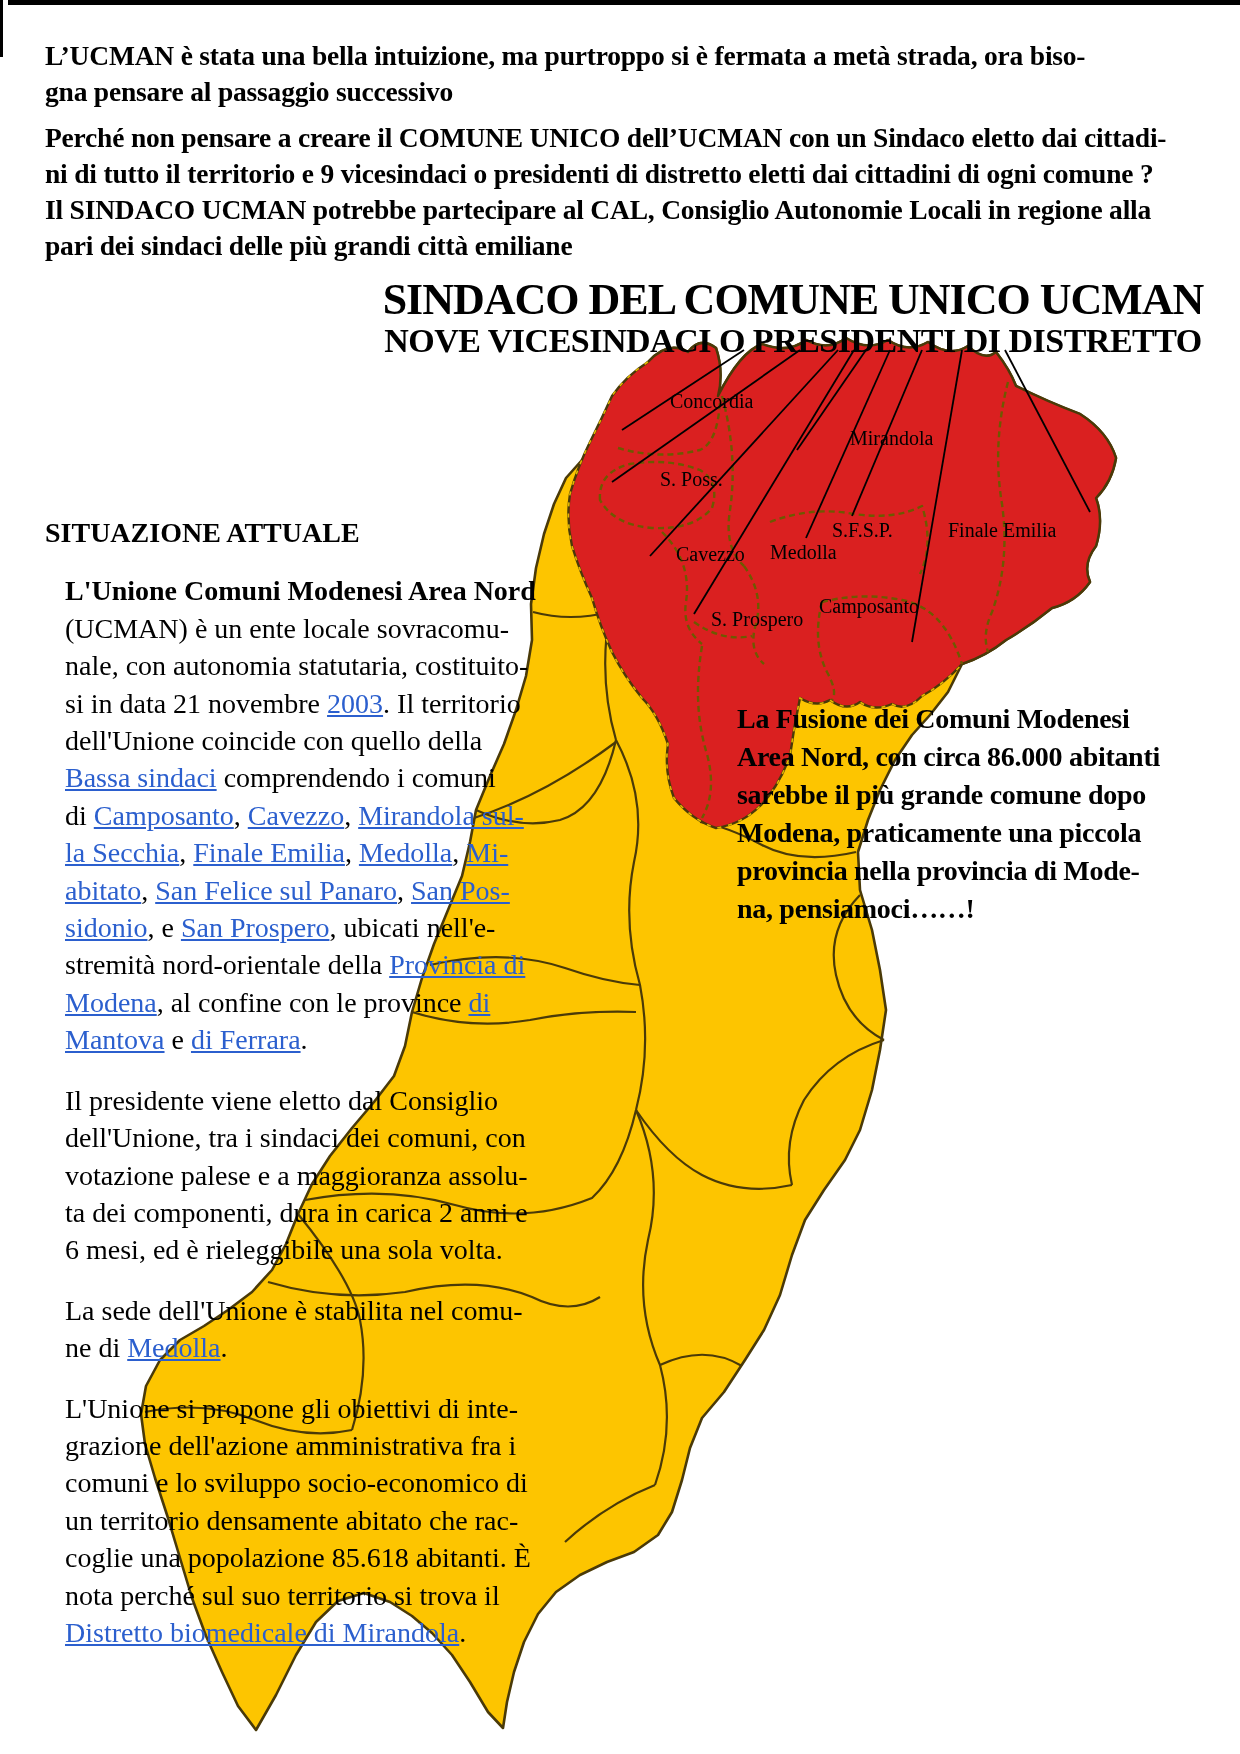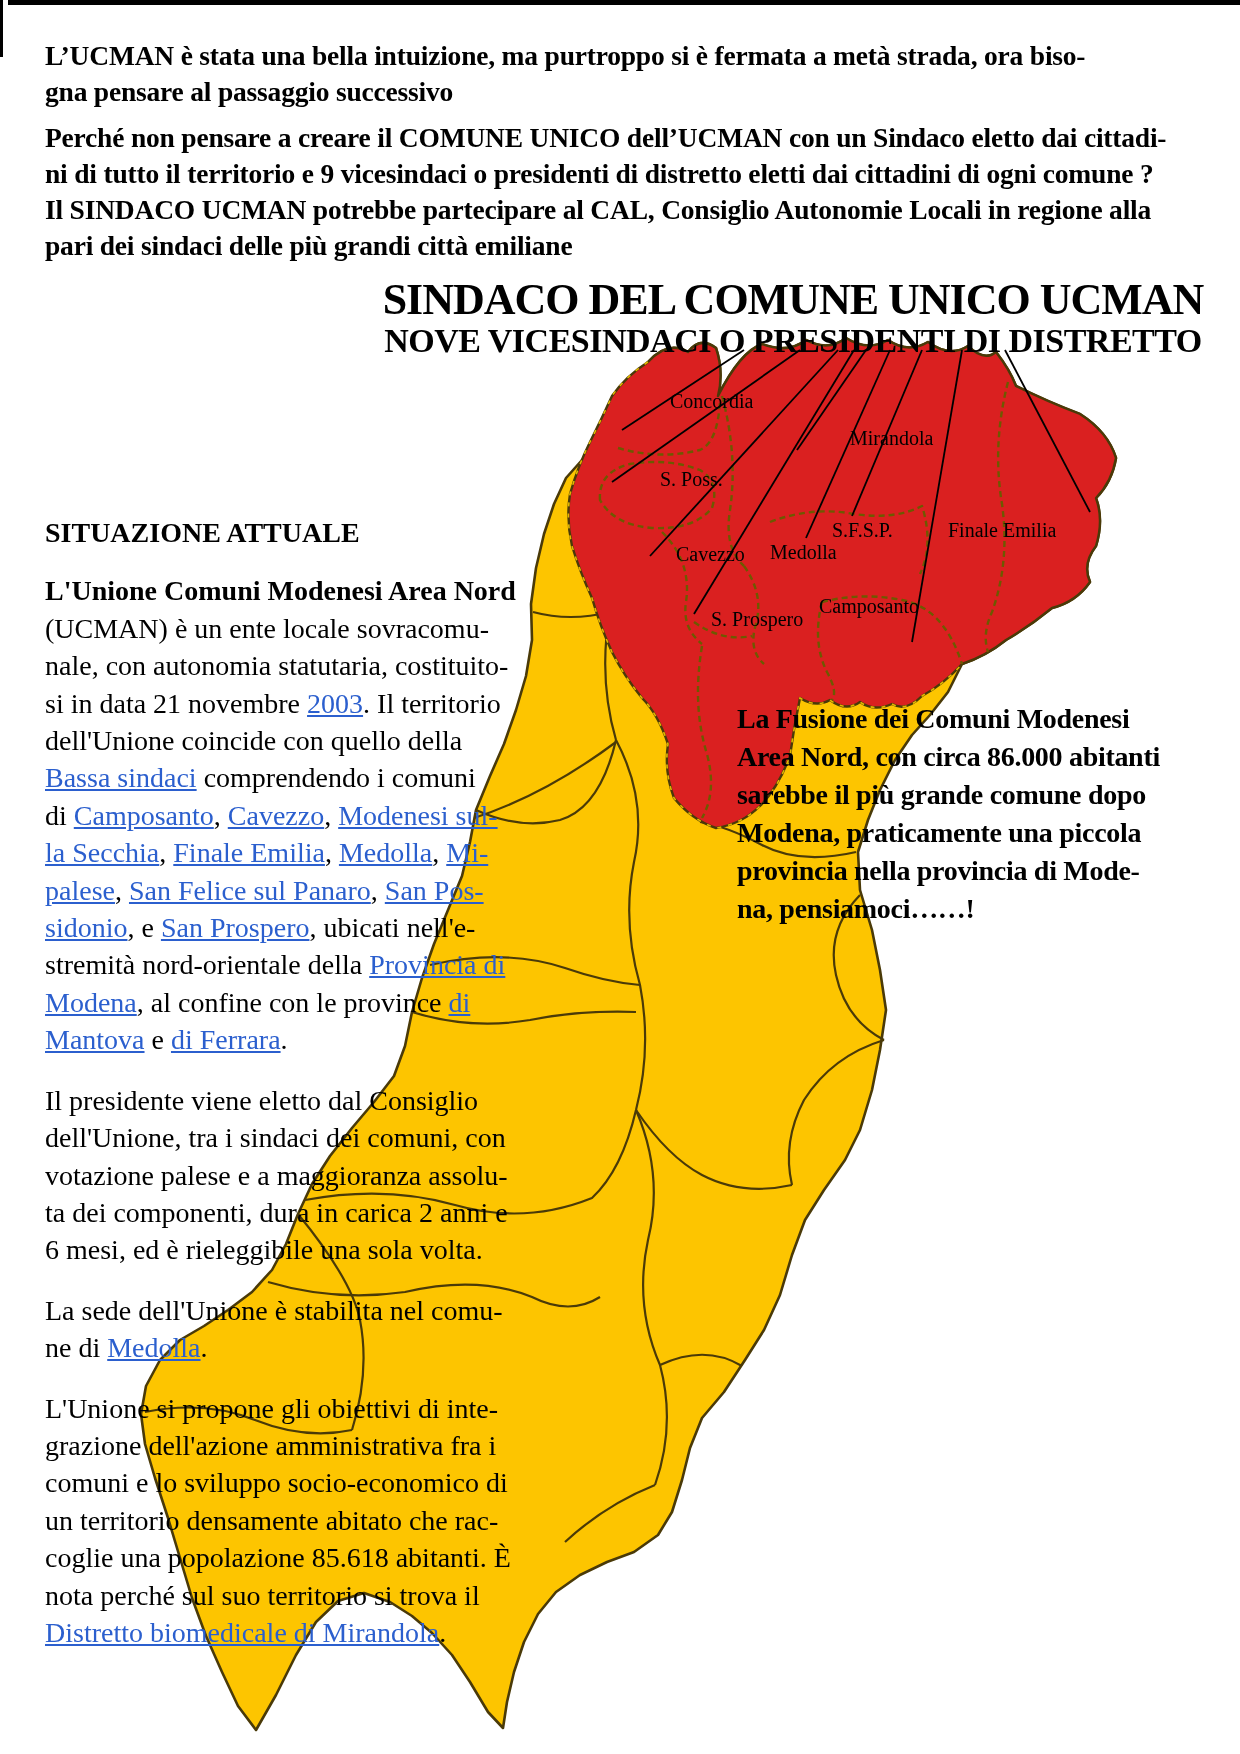--- a/index.html
+++ b/index.html
@@ -16,21 +16,21 @@
   .toptext{font-weight:bold;font-size:27.5px;line-height:36px;letter-spacing:-0.2px;white-space:pre-line;}
   #intro-para2{margin-top:10px;}
   
   #headline{left:296px;top:276px;width:994px;text-align:center;}
   #headline-title{font-size:44px;line-height:48px;font-weight:bold;letter-spacing:-1px;white-space:nowrap;}
   #headline-sub{font-size:34px;line-height:34px;font-weight:bold;letter-spacing:-0.5px;white-space:nowrap;}
   
   #article{left:45px;top:514px;width:560px;font-size:28px;line-height:37.4px;}
   #article .heading{font-weight:bold;margin-bottom:21px;}
   .para{margin-bottom:23px;}
-  .rich-line{white-space:pre;}
+  .rich-line{white-space:pre;margin-left:20px;}
   .lnk{color:var(--link,#2b5fce);text-decoration:underline;cursor:pointer;}
   .bold{font-weight:bold;}
   
   #fusion{left:737px;top:700px;width:490px;font-weight:bold;font-size:28px;line-height:38px;letter-spacing:-0.3px;white-space:pre-line;}
   
   #map-svg{left:0;top:0;z-index:1;}
   .maplabel{position:absolute;font-size:20px;line-height:22px;white-space:nowrap;z-index:3;}
 </style>
 </head>
 <body>
@@ -144,23 +144,23 @@
 
 <div class="abs txt" id="article">
   <div class="heading">SITUAZIONE ATTUALE</div>
   <div class="para">
       <div class="rich-line"><span class="bold">L'Unione Comuni Modenesi Area Nord</span></div>
       <div class="rich-line"><span>(UCMAN) è un ente locale sovracomu-</span></div>
       <div class="rich-line"><span>nale, con autonomia statutaria, costituito-</span></div>
       <div class="rich-line"><span>si in data 21 novembre </span><span class="lnk">2003</span><span>. Il territorio</span></div>
       <div class="rich-line"><span>dell'Unione coincide con quello della</span></div>
       <div class="rich-line"><span class="lnk">Bassa sindaci</span><span> comprendendo i comuni</span></div>
-      <div class="rich-line"><span>di </span><span class="lnk">Camposanto</span><span>, </span><span class="lnk">Cavezzo</span><span>, </span><span class="lnk">Modenesi sul-</span></div>
+      <div class="rich-line"><span>di </span><span class="lnk">Camposanto</span><span>, </span><span class="lnk">Cavezzo</span><span>, </span><span class="lnk">Mirandola sul-</span></div>
       <div class="rich-line"><span class="lnk">la Secchia</span><span>, </span><span class="lnk">Finale Emilia</span><span>, </span><span class="lnk">Medolla</span><span>, </span><span class="lnk">Mi-</span></div>
-      <div class="rich-line"><span class="lnk">palese</span><span>, </span><span class="lnk">San Felice sul Panaro</span><span>, </span><span class="lnk">San Pos-</span></div>
+      <div class="rich-line"><span class="lnk">abitato</span><span>, </span><span class="lnk">San Felice sul Panaro</span><span>, </span><span class="lnk">San Pos-</span></div>
       <div class="rich-line"><span class="lnk">sidonio</span><span>, e </span><span class="lnk">San Prospero</span><span>, ubicati nell'e-</span></div>
       <div class="rich-line"><span>stremità nord-orientale della </span><span class="lnk">Provincia di</span></div>
       <div class="rich-line"><span class="lnk">Modena</span><span>, al confine con le province </span><span class="lnk">di</span></div>
       <div class="rich-line"><span class="lnk">Mantova</span><span> e </span><span class="lnk">di Ferrara</span><span>.</span></div>
     </div>
   <div class="para">
       <div class="rich-line"><span>Il presidente viene eletto dal Consiglio</span></div>
       <div class="rich-line"><span>dell'Unione, tra i sindaci dei comuni, con</span></div>
       <div class="rich-line"><span>votazione palese e a maggioranza assolu-</span></div>
       <div class="rich-line"><span>ta dei componenti, dura in carica 2 anni e</span></div>

